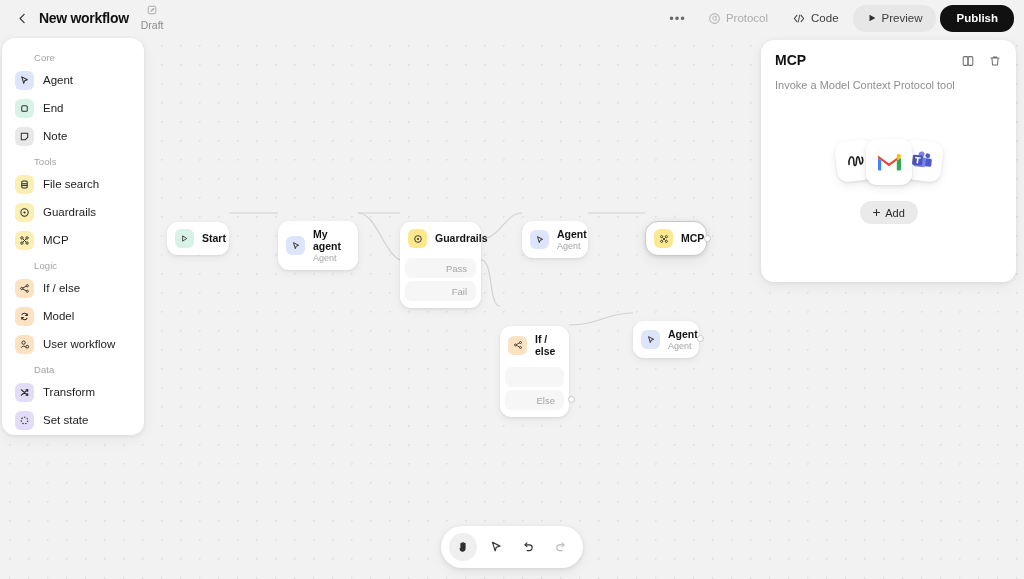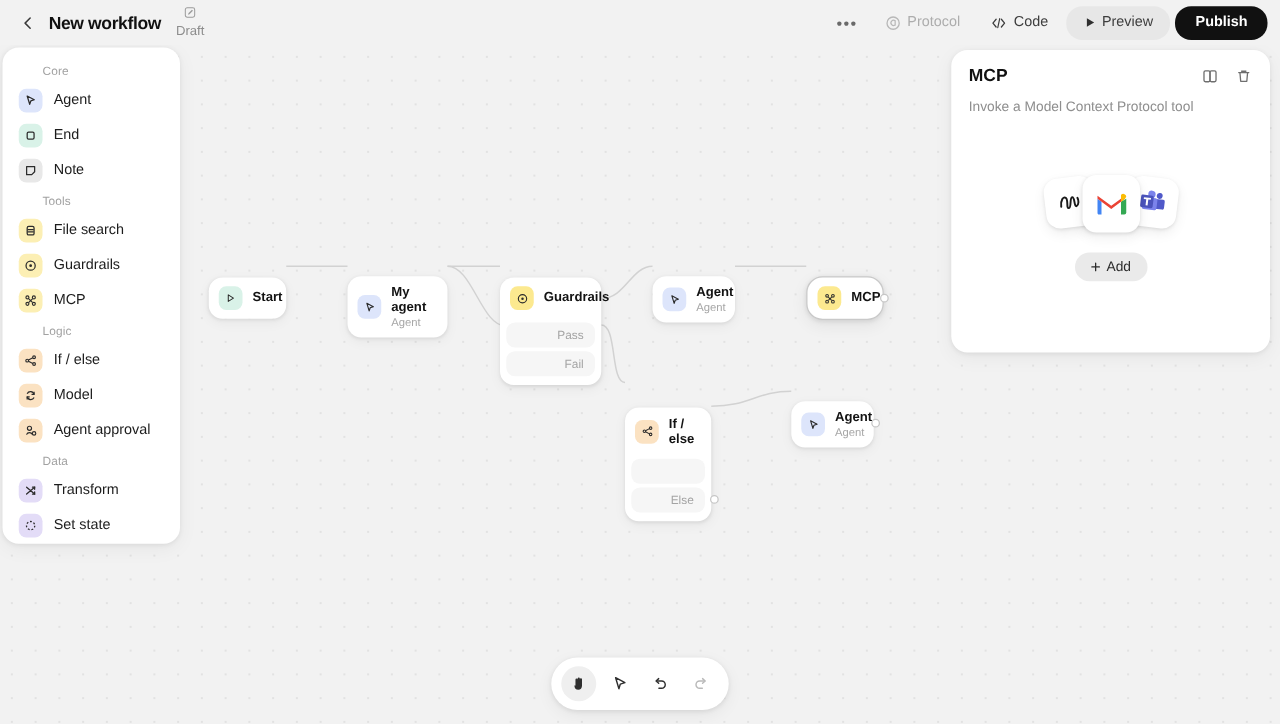--- a/index.html
+++ b/index.html
@@ -403,21 +403,21 @@
         <div class="sb-label">Model</div>
       </div>
       <div class="sb-item">
         <div class="sb-ico" style="background:#fbe2c2;">
           <svg width="11" height="11" viewBox="0 0 12 12" stroke="#2c2c2c" stroke-width="1" fill="none">
             <circle cx="5" cy="4" r="1.8"></circle>
               <path d="M2.4 9.5 a2.8 2.8 0 0 1 5.2 0"></path>
               <circle cx="9" cy="8.4" r="1.5"></circle>
           </svg>
         </div>
-        <div class="sb-label">Agent approval</div>
+        <div class="sb-label">User workflow</div>
       </div>
     </div>
 
     <div>
       <div class="sb-group">Data</div>
       <div class="sb-item">
         <div class="sb-ico" style="background:#e3dcf7;">
           <svg width="11" height="11" viewBox="0 0 12 12" stroke="#2c2c2c" stroke-width="1.1" fill="none" stroke-linecap="round">
             <path d="M2.5 3 L9.5 9 M9.5 3 L2.5 9"></path>
               <path d="M7.6 3 h1.9 v1.9 M7.6 9 h1.9 v-1.9"></path>

